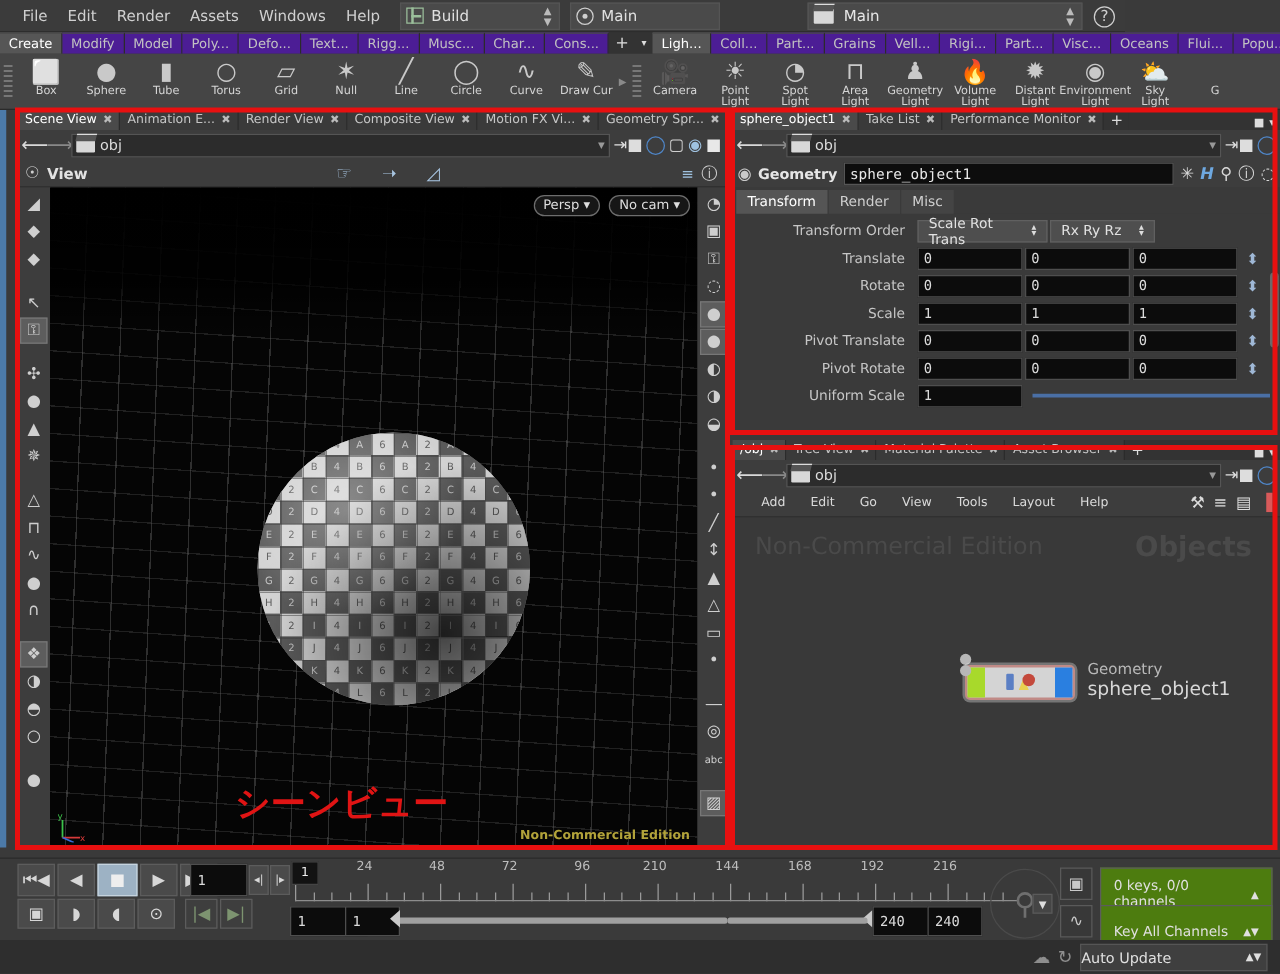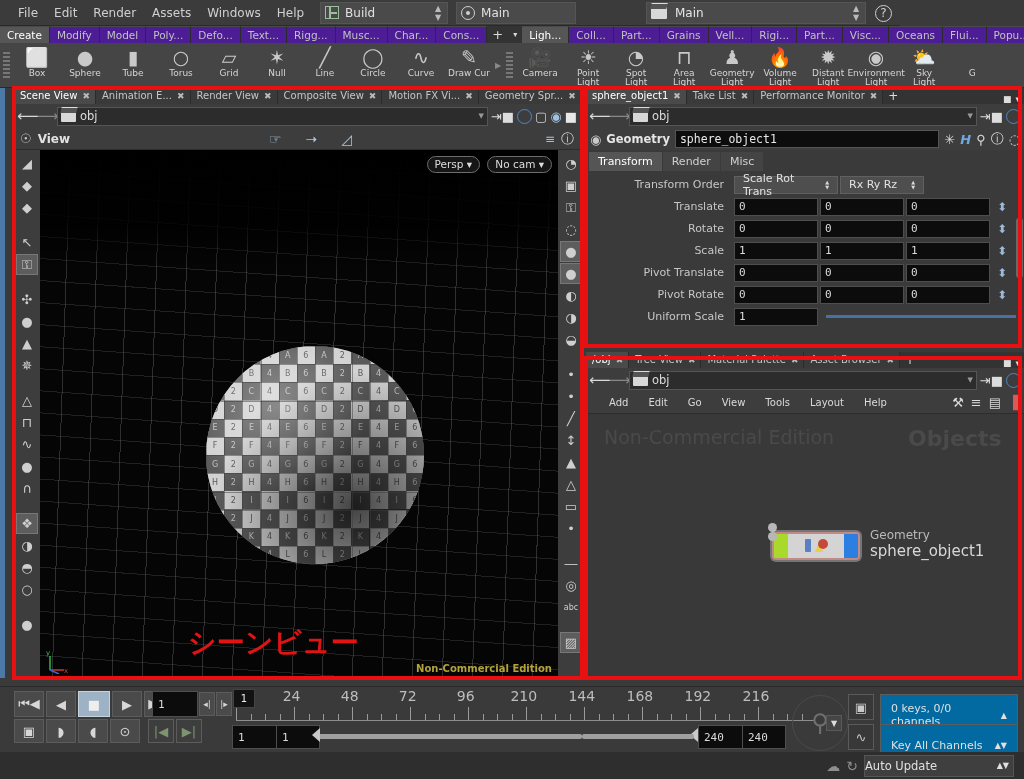--- a/index.html
+++ b/index.html
@@ -135,27 +135,27 @@
   #playbar{ position:absolute;left:0;top:686px;width:1024px;height:93px;background:#3a3a3a;
     border-top:1px solid #2a2a2a;}
   .pbtn{ height:26px;min-width:30px;background:#4a4a4a;border:1px solid #5c5c5c;
     display:flex;align-items:center;justify-content:center;color:#d7d7d7;font-size:13px;}
   .pbtn.act{ background:#9db2c4;border-color:#c5d3de;}
   .pbtn.small{ min-width:16px;height:24px;font-size:9px;}
   .frameField{ height:26px;width:46px;background:#0c0c0c;border:1px solid #4e4e4e;
     color:#dcdcdc;font-family:"DejaVu Sans Mono",monospace;font-size:11px;display:flex;align-items:center;padding-left:5px;}
   .tlruler{ position:absolute;left:232px;top:2px;width:586px;height:32px;}
   .tick{ position:absolute;bottom:0;width:1px;background:#9a9a9a;}
-  .tlabel{ position:absolute;top:-1px;font-size:14px;color:#bdbdbd;transform:translateX(-50%);}
+  .tlabel{ position:absolute;top:-1px;font-size:10px;color:#bdbdbd;transform:translateX(-50%);}
   .playhead{ position:absolute;top:0;height:19px;min-width:22px;background:#121212;border:1px solid #444;
     color:#eee;font-size:10px;display:flex;align-items:center;justify-content:center;padding:0 3px;}
   .rangefield{ height:24px;width:62px;background:#0c0c0c;border:1px solid #4e4e4e;color:#dcdcdc;
     font-family:"DejaVu Sans Mono",monospace;font-size:11px;display:flex;align-items:center;padding-left:5px;}
   .rangebar{ position:absolute;height:5px;background:#a0a0a0;border-radius:2px;top:10px;}
-  .keybtn{ height:42px;background:#0369a1;border:1px solid #5c5c5c;color:#e0e0e0;font-size:11px;
+  .keybtn{ height:42px;background:#4d7c0f;border:1px solid #5c5c5c;color:#e0e0e0;font-size:11px;
     display:flex;align-items:center;justify-content:center;gap:8px;padding:0 10px;}
   .sqico{ width:26px;height:26px;background:#383838;border:1px solid #5a5a5a;display:flex;
     align-items:center;justify-content:center;font-size:13px;}
   .statusbar{ position:absolute;left:0;bottom:0;width:1024px;height:27px;background:#2e2e2e;
     display:flex;align-items:center;justify-content:flex-end;gap:6px;padding-right:10px;}
 
   
   .redbox{ position:absolute;border:4px solid #e81010;pointer-events:none;z-index:40;}
   .jp{ position:absolute;z-index:50;font-family:"DejaVu Sans",sans-serif;font-weight:bold;
     color:#e01414;-webkit-text-stroke:5px #fff;paint-order:stroke fill;white-space:nowrap;}

